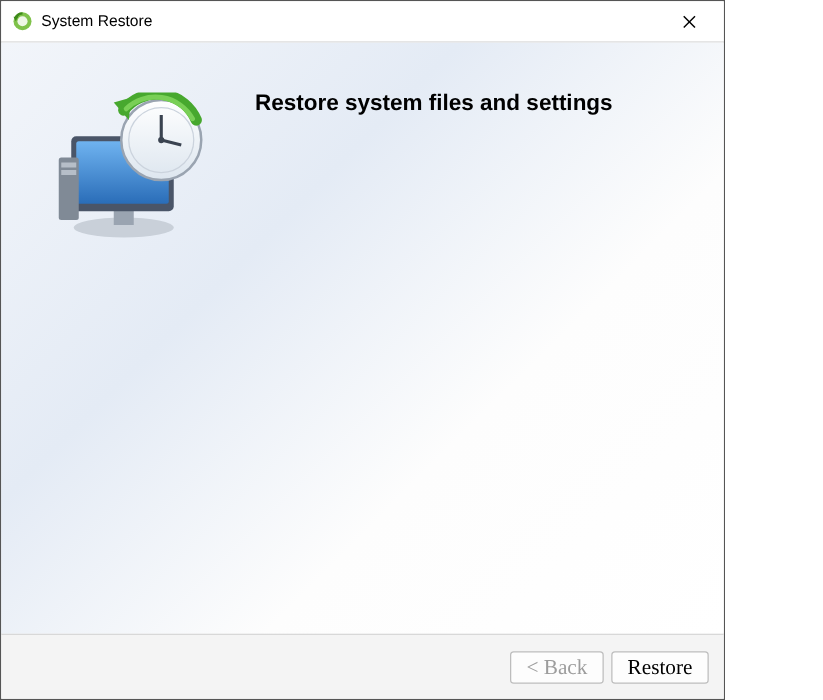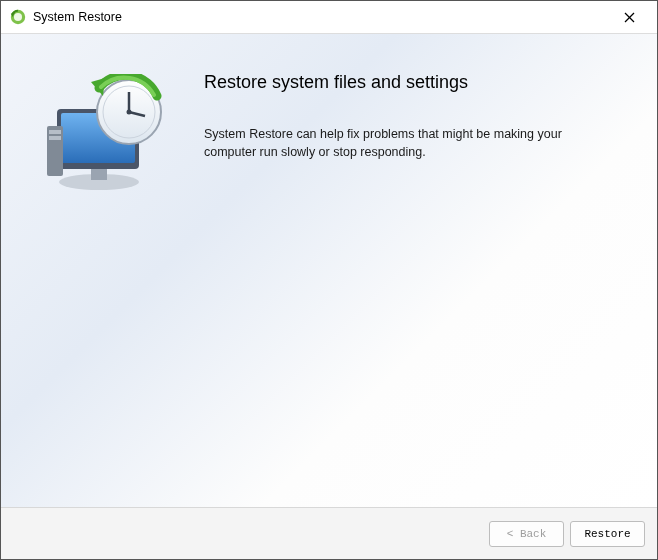--- a/index.html
+++ b/index.html
@@ -4,21 +4,21 @@
   <style>
     * { margin: 0; padding: 0; box-sizing: border-box; }
     body {
       font-family: "Segoe UI", Tahoma, sans-serif;
       width: 658px;
       height: 560px;
       background: #fff;
       overflow: hidden;
     }
     .window {
-      width: 658px;
+      width: 580px;
       height: 560px;
       border: 1px solid #555;
       display: flex;
       flex-direction: column;
       position: relative;
     }
     .titlebar {
       height: 32px;
       display: flex;
       align-items: center;
@@ -62,23 +62,23 @@
       width: 130px;
       height: 120px;
       position: relative;
     }
     .main {
       flex: 1;
       padding: 38px 32px 0 8px;
     }
     .heading {
       font-size: 18px;
-      font-weight: 400;
+      font-weight: 700;
       color: #000;
-      margin-bottom: 32px;
+      margin-bottom: 11px;
     }
     .body-text {
       font-size: 12.5px;
       color: #1a1a1a;
       line-height: 1.45;
       margin-bottom: 18px;
       max-width: 400px;
     }
     .footer {
       height: 52px;
@@ -87,26 +87,26 @@
       display: flex;
       align-items: center;
       justify-content: flex-end;
       padding: 0 12px;
       gap: 6px;
     }
     .btn {
       min-width: 75px;
       height: 26px;
       padding: 0 12px;
-      font-size: 11px;
+      font-size: 17px;
       background: #fdfdfd;
       border: 1px solid #bdbdbd;
       border-radius: 3px;
       cursor: pointer;
-      font-family: Liberation Mono, monospace;
+      font-family: Liberation Serif, serif;
     }
     .btn:disabled {
       color: #9d9d9d;
       cursor: default;
       background: #fdfdfd;
     }
     .btn.highlighted {
       outline: 3px solid #d80000;
       outline-offset: 1px;
     }
@@ -167,21 +167,20 @@
 
           <path d="M 60 14 A 34 34 0 0 1 118 22" fill="none" stroke="#47a82e" stroke-width="9" stroke-linecap="round"></path>
           <polygon points="52,8 66,4 64,22" fill="#47a82e"></polygon>
           <path d="M 62 13 A 34 34 0 0 1 115 21" fill="none" stroke="#79cf56" stroke-width="4" stroke-linecap="round"></path>
         </svg>
       </div>
     </div>
 
     <div class="main">
       <h1 class="heading">Restore system files and settings</h1>
-      <p class="body-text">System Restore can help fix problems that might be making your computer run slowly or stop responding.</p>
     </div>
   </div>
 
   <div class="footer">
     <button class="btn" disabled="">&lt; Back</button>
     <button class="btn">Restore</button>
   </div>
 </div>
 
 </body></html>

